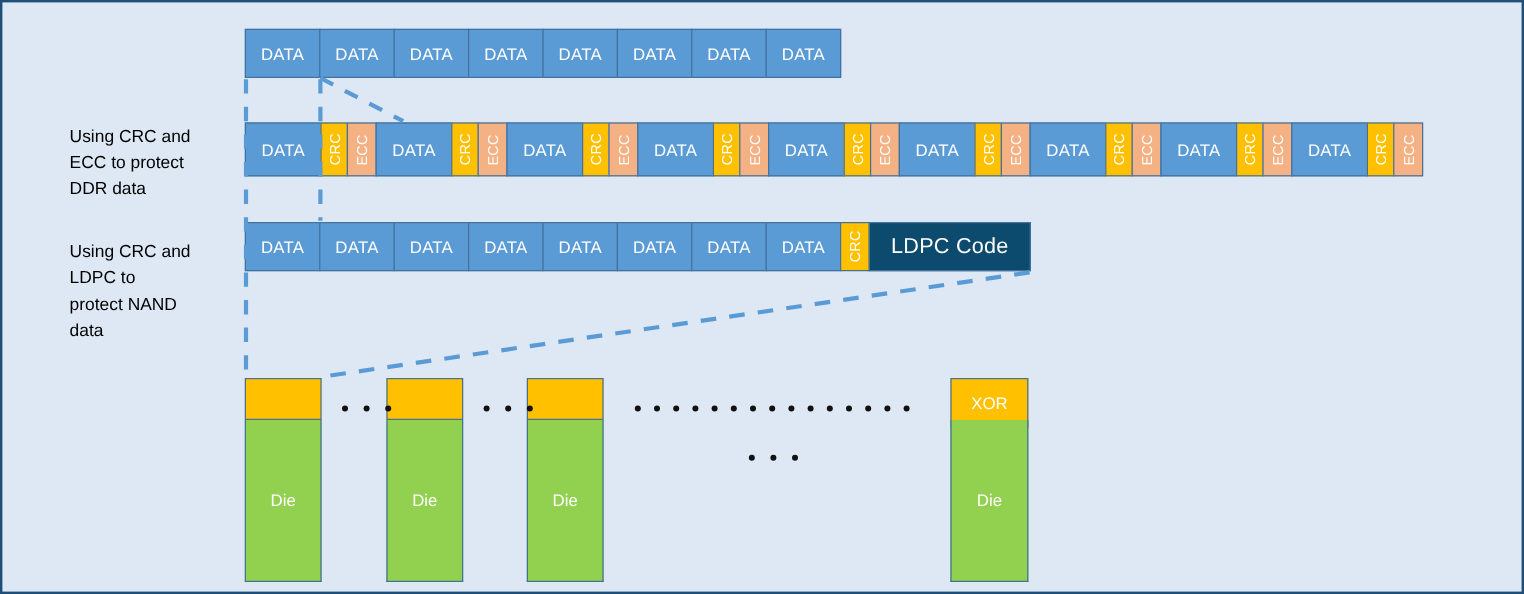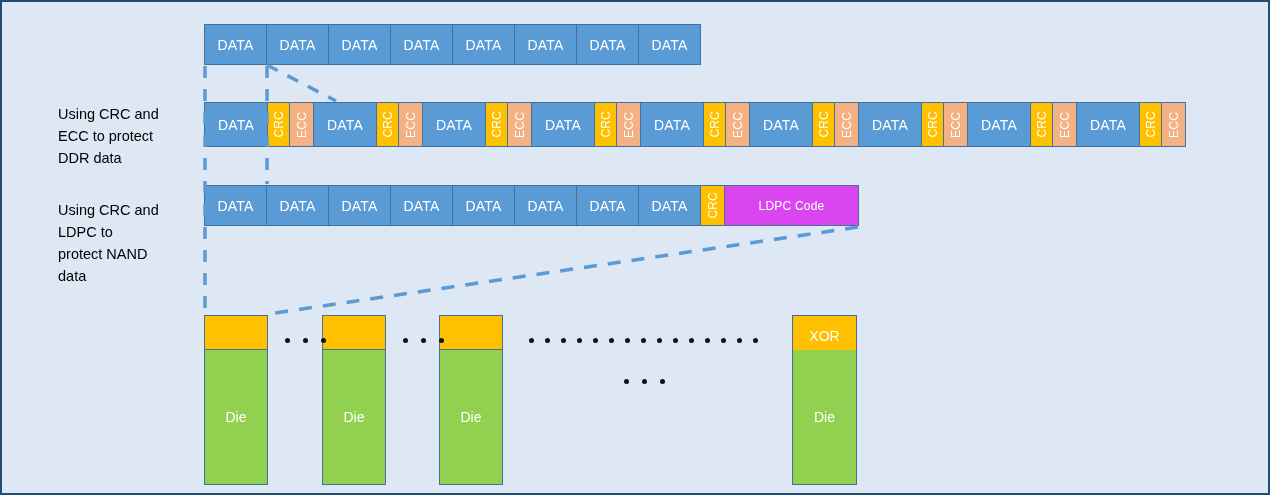--- a/index.html
+++ b/index.html
@@ -32,21 +32,21 @@
     display:flex;
     align-items:center;
     justify-content:center;
     font-size:14px;
     letter-spacing:.2px;
     overflow:hidden;
   }
   .blk.data{background:#5B9BD5;}
   .blk.crc{background:#FFC000;font-size:12px;}
   .blk.ecc{background:#F4B183;font-size:12px;}
-  .blk.ldpc{background:#d946ef;font-size:12px;}
+  .blk.ldpc{background:#0c4a6e;font-size:18px;}
   .vert{writing-mode:vertical-rl;transform:rotate(180deg);}
   .diecol{
     position:absolute;
     box-sizing:border-box;
   }
   .diecol .top{
     position:absolute;left:0;right:0;top:0;
     box-sizing:border-box;
     border:1.5px solid #41719C;
     display:flex;align-items:center;justify-content:center;

